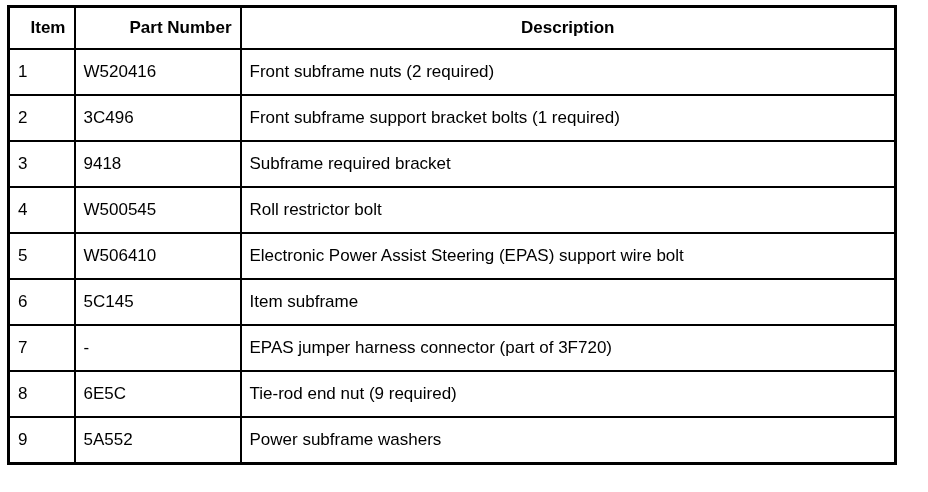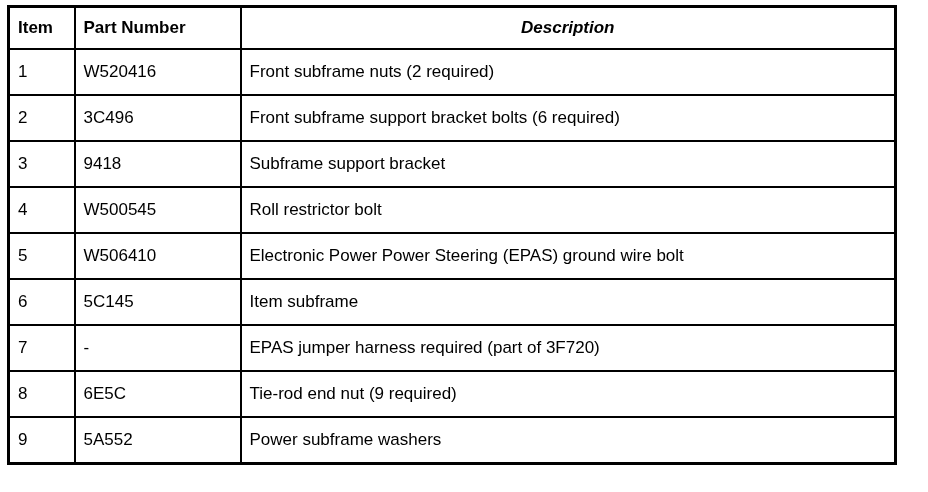--- a/index.html
+++ b/index.html
@@ -31,25 +31,24 @@
     white-space: nowrap;
     vertical-align: middle;
     background: #ffffff;
   }
   table.parts-table {
     border: 3px solid #000000;
   }
   table.parts-table thead th {
     font-weight: bold;
     height: 40px;
-    text-align: left;
+    text-align: right;
   }
   table.parts-table thead th.desc-head {
     text-align: center;
-    font-style: italic;
   }
   table.parts-table tbody td {
     font-weight: normal;
     height: 44px;
     text-align: left;
   }
   col.col-item { width: 66px; }
   col.col-part { width: 166px; }
   col.col-desc { width: 655px; }
 </style>
@@ -72,46 +71,46 @@
     </thead>
     <tbody>
       <tr>
         <td>1</td>
         <td>W520416</td>
         <td>Front subframe nuts (2 required)</td>
       </tr>
       <tr>
         <td>2</td>
         <td>3C496</td>
-        <td>Front subframe support bracket bolts (6 required)</td>
+        <td>Front subframe support bracket bolts (1 required)</td>
       </tr>
       <tr>
         <td>3</td>
         <td>9418</td>
-        <td>Subframe support bracket</td>
+        <td>Subframe required bracket</td>
       </tr>
       <tr>
         <td>4</td>
         <td>W500545</td>
         <td>Roll restrictor bolt</td>
       </tr>
       <tr>
         <td>5</td>
         <td>W506410</td>
-        <td>Electronic Power Power Steering (EPAS) ground wire bolt</td>
+        <td>Electronic Power Assist Steering (EPAS) support wire bolt</td>
       </tr>
       <tr>
         <td>6</td>
         <td>5C145</td>
         <td>Item subframe</td>
       </tr>
       <tr>
         <td>7</td>
         <td>-</td>
-        <td>EPAS jumper harness required (part of 3F720)</td>
+        <td>EPAS jumper harness connector (part of 3F720)</td>
       </tr>
       <tr>
         <td>8</td>
         <td>6E5C</td>
         <td>Tie-rod end nut (9 required)</td>
       </tr>
       <tr>
         <td>9</td>
         <td>5A552</td>
         <td>Power subframe washers</td>

